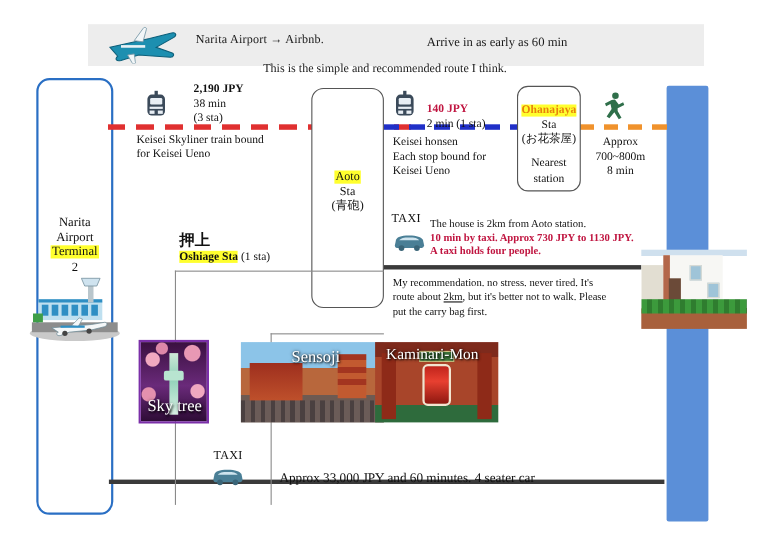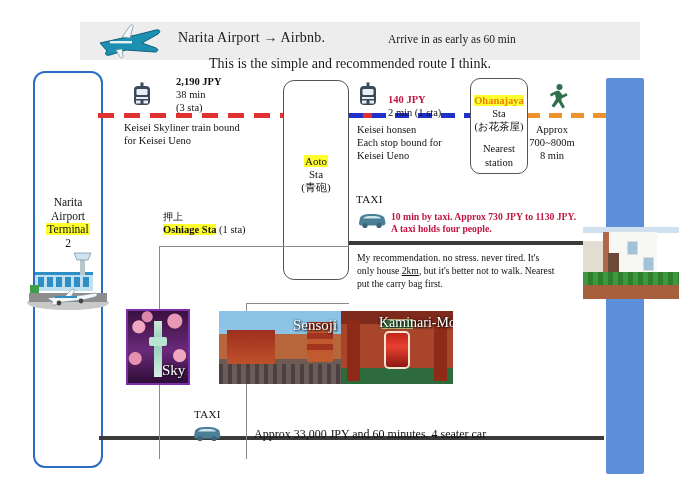--- a/index.html
+++ b/index.html
@@ -10,29 +10,29 @@
   }
   #stage { position:absolute; inset:0; }
 
   
   .hdr-band{
     position:absolute; left:80px; top:22px; width:560px; height:38px;
     background:#ededed;
   }
   .hdr-title{
     position:absolute; left:178px; top:30px;
-    font-size:14px; color:#1a1a1a; letter-spacing:.2px;
+    font-size:11px; color:#1a1a1a; letter-spacing:.2px;
   }
   .hdr-sub{
     position:absolute; left:388px; top:33px;
     font-size:11.5px; color:#1a1a1a;
   }
   .hdr-note{
     position:absolute; left:0; top:56px; width:700px; text-align:center;
-    font-size:14px; color:#1a1a1a;
+    font-size:11px; color:#1a1a1a;
   }
   .plane{ position:absolute; left:96px; top:24px; width:66px; height:34px; }
 
   
   .narita-box{
     position:absolute; left:33px; top:71px; width:70px; height:397px;
     border:2.5px solid #2a6fc4; border-radius:12px; background:#fff;
   }
   .narita-txt{
     position:absolute; left:33px; top:196px; width:70px; text-align:center;
@@ -91,42 +91,41 @@
   
   .rail{ position:absolute; background:#3a3a3a; height:4px; }
 
   
   .thin{ position:absolute; background:#8a8a8a; }
   .thin-h{ height:1.4px; }
   .thin-v{ width:1.4px; }
 
   
   .branch-lbl{ position:absolute; font-size:10.5px; line-height:1.22; color:#111; }
-  .branch-lbl .jp{ font-size:10px; }
+  .branch-lbl .jp{ font-size:14px;font-weight:bold; }
   .branch-lbl b{ background:#ffff2e; }
 
   
   .taxi-word{ position:absolute; font-size:11px; color:#111; letter-spacing:.3px; }
   .icon-taxi{ position:absolute; width:30px; height:20px; }
   .taxi-info{ position:absolute; font-size:9.7px; line-height:1.3; color:#111; }
   .taxi-info .red{ color:#c01540; font-weight:bold; }
   .recommend{
     position:absolute; left:357px; top:252px; width:235px;
     font-size:9.7px; line-height:1.32; color:#111;
   }
   .recommend u{ text-decoration:underline; }
   .bottom-taxi-txt{ position:absolute; left:238px; top:427px; font-size:12px; color:#111;margin-left:16px; }
 
   
   .photo{ position:absolute; overflow:hidden; }
   .photo .cap{
     position:absolute; color:#fff; font-size:15px;
     text-shadow:0 0 3px rgba(0,0,0,.65), 1px 1px 2px #000;
     white-space:nowrap;
-    margin-left:28px;
   }
   
   .ph-sky{
     left:126px; top:309px; width:64px; height:76px;
     border:2px solid #7b2fa8;
     background:
       radial-gradient(circle at 18% 22%, #f0a8c0 0 6px, transparent 7px),
       radial-gradient(circle at 78% 14%, #e898b4 0 7px, transparent 8px),
       radial-gradient(circle at 12% 66%, #e490ae 0 6px, transparent 7px),
       radial-gradient(circle at 86% 62%, #f0a8c0 0 6px, transparent 7px),
@@ -303,45 +302,45 @@
     <span>Sta</span><br>
     <span>(お花茶屋)</span>
     <span class="ohana-near">Nearest</span>
     <span>station</span>
   </div>
 
   <svg class="icon-walk" style="left:548px; top:83px;" viewBox="0 0 22 26">
     <circle cx="11.5" cy="4" r="3" fill="#2f6f4a"></circle>
     <path d="M11 7.5 L14.5 12 L18.5 10 L19.5 12.5 L13.5 15.5 L13.5 18 L17 24 L14.5 25.5 L10.5 19 L6 24.5 L3.5 23 L8 16 L7 11.5 L3 13.5 L2 11 L8 8 Z" fill="#2f6f4a"></path>
   </svg>
-  <div class="leg" style="left:524px; top:124px; text-align:center; width:56px;">
+  <div class="leg" style="left:536px; top:124px; text-align:center; width:56px;">
     <span>Approx</span><br>
     <span>700~800m</span><br>
     <span>8 min</span>
   </div>
 
   <div class="taxi-word" style="left:356px; top:193px;">TAXI</div>
   <svg class="icon-taxi" style="left:357px; top:209px;" viewBox="0 0 30 20">
     <path d="M2 14 L3 9 C4 6.5 7 5 15 5 C22 5 26 6.5 27.5 9 L28.5 14 C28.5 16 27 16.5 25 16.5 L5 16.5 C3 16.5 1.8 16 2 14 Z" fill="#4a7f96"></path>
     <path d="M6 9.5 C7.5 7.5 10 7 15 7 C20 7 22.8 7.5 24 9.5 Z" fill="#cfe4ee"></path>
     <circle cx="8" cy="16.5" r="2.6" fill="#3a6578"></circle>
       <circle cx="22" cy="16.5" r="2.6" fill="#3a6578"></circle>
   </svg>
   <div class="taxi-info" style="left:391px; top:198px;">
-    <br>
+    <span>The house is 2km from Aoto station.</span><br>
     <span class="red">10 min by taxi. Approx 730 JPY to 1130 JPY.</span><br>
     <span class="red">A taxi holds four people.</span>
   </div>
 
   <div class="rail" style="left:349px; top:241px; width:250px;"></div>
   <div class="rail" style="left:99px; top:436px; width:505px;"></div>
 
   <div class="recommend">
     <span>My recommendation. no stress. never tired. It's</span><br>
-    <span>only house </span><u>2km</u><span>, but it's better not to walk. Nearest</span><br>
+    <span>route about </span><u>2km</u><span>, but it's better not to walk. Please</span><br>
     <span>put the carry bag first.</span>
   </div>
 
   <div class="thin thin-h" style="left:159px; top:246px; width:190px;"></div>
   <div class="thin thin-v" style="left:159px; top:246px; height:213px;"></div>
   <div class="branch-lbl" style="left:163px; top:211px;">
     <span class="jp">押上</span><br>
     <b>Oshiage Sta</b>
     <span>(1 sta)</span>
   </div>

